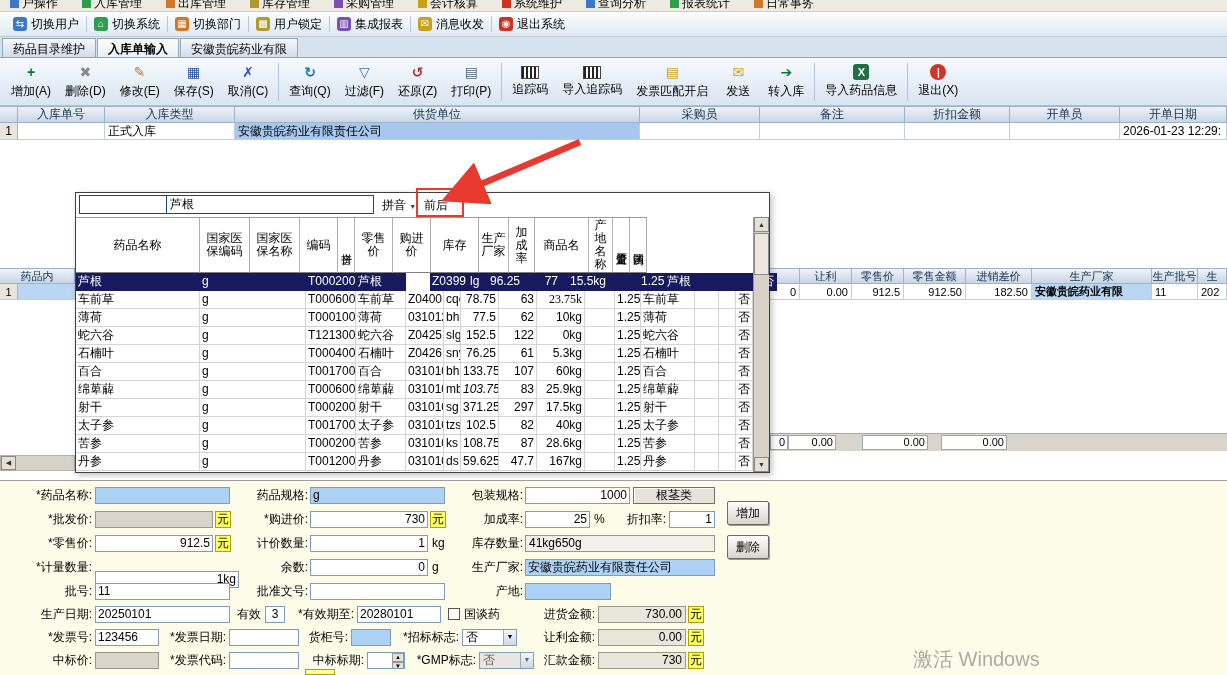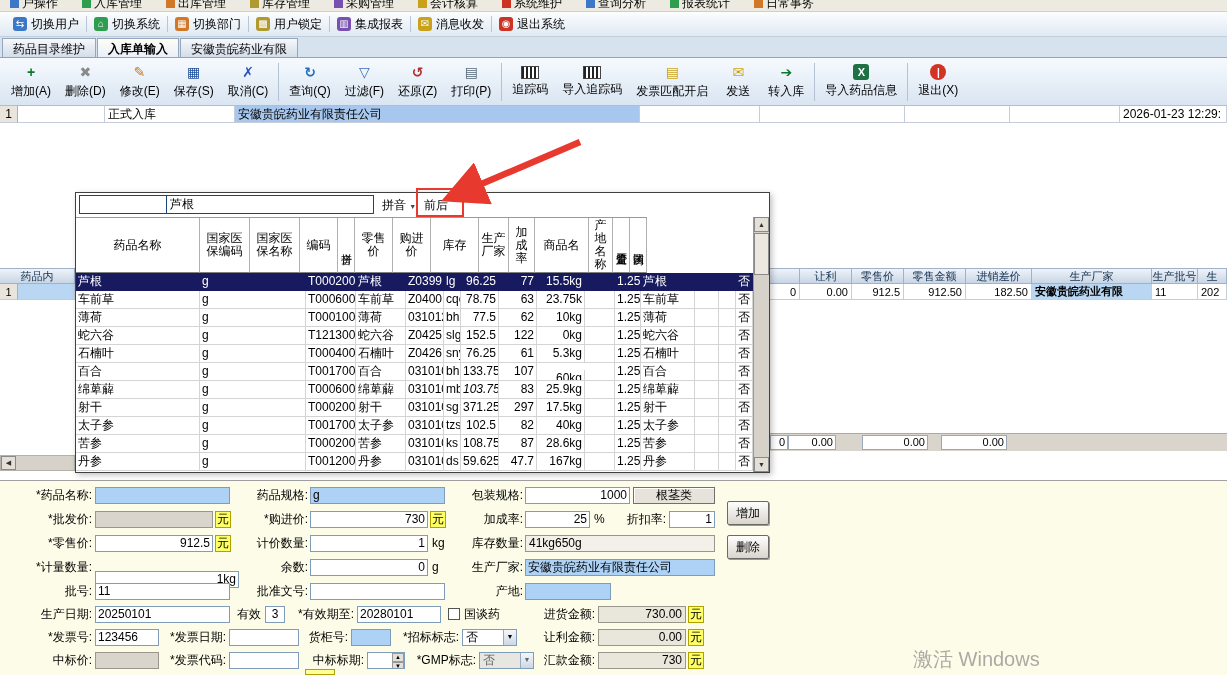--- a/index.html
+++ b/index.html
@@ -280,20 +280,31 @@
       <span class="tlabel">导入药品信息</span>
     </div>
     <div class="tsep"></div>
     <div class="tbtn">
       <span class="ticon ex" style="color: rgb(255, 255, 255);">|</span>
       <span class="tlabel">退出(X)</span>
     </div>
   </div>
 
 <div id="ordergrid">
+  <div id="order-head" class="grow">
+      <div class="gh" style="width: 18px;"></div>
+      <div class="gh" style="width: 87px;">入库单号</div>
+      <div class="gh" style="width: 130px;">入库类型</div>
+      <div class="gh" style="width: 405px;">供货单位</div>
+      <div class="gh" style="width: 120px;">采购员</div>
+      <div class="gh" style="width: 145px;">备注</div>
+      <div class="gh" style="width: 105px;">折扣金额</div>
+      <div class="gh" style="width: 110px;">开单员</div>
+      <div class="gh" style="width: 107px;">开单日期</div>
+    </div>
   <div id="order-row" class="grow">
       <div class="gc rownum" style="width: 18px;">1</div>
       <div class="gc" style="width: 87px;"></div>
       <div class="gc" style="width: 130px;">正式入库</div>
       <div class="gc sel" style="width: 405px;">安徽贵皖药业有限责任公司</div>
       <div class="gc" style="width: 120px;"></div>
       <div class="gc" style="width: 145px;"></div>
       <div class="gc" style="width: 105px;"></div>
       <div class="gc" style="width: 110px;"></div>
       <div class="gc" style="width: 107px;">2026-01-23 12:29:</div>
@@ -369,42 +380,42 @@
       <div class="ph" style="width: 24px;">产地名称</div>
       <div class="ph v" style="width: 17px;">是否监管</div>
       <div class="ph v" style="width: 17px;">国谈药</div>
     </div>
   <div id="pop-body">
       <div class="prow sel">
         <div class="pc" style="width: 124px;">芦根</div>
         <div class="pc" style="width: 106px;">g</div>
         <div class="pc" style="width: 50px;">T000200</div>
         <div class="pc" style="width: 50px;">芦根</div>
-        <div class="pc" style="width: 38px;">Z0399</div>
+        <div class="pc" style="width: 38px; margin-left: 24px;">Z0399</div>
         <div class="pc" style="width: 17px;">lg</div>
         <div class="pc num" style="width: 38px;">96.25</div>
         <div class="pc num" style="width: 38px;">77</div>
         <div class="pc num" style="width: 48px;">15.5kg</div>
         <div class="pc" style="width: 30px;"></div>
         <div class="pc num" style="width: 26px;">1.25</div>
         <div class="pc" style="width: 54px;">芦根</div>
         <div class="pc" style="width: 24px;"></div>
         <div class="pc" style="width: 17px;"></div>
         <div class="pc ctr" style="width: 17px;">否</div>
       </div>
       <div class="prow">
         <div class="pc" style="width: 124px;">车前草</div>
         <div class="pc" style="width: 106px;">g</div>
         <div class="pc" style="width: 50px;">T000600</div>
         <div class="pc" style="width: 50px;">车前草</div>
         <div class="pc" style="width: 38px;">Z0400</div>
         <div class="pc" style="width: 17px;">cqc</div>
         <div class="pc num" style="width: 38px;">78.75</div>
         <div class="pc num" style="width: 38px;">63</div>
-        <div class="pc num" style="width: 48px;">23.75k</div>
+        <div class="pc num" style="width: 48px; font-family: Liberation Serif, serif;">23.75k</div>
         <div class="pc" style="width: 30px;"></div>
         <div class="pc num" style="width: 26px;">1.25</div>
         <div class="pc" style="width: 54px;">车前草</div>
         <div class="pc" style="width: 24px;"></div>
         <div class="pc" style="width: 17px;"></div>
         <div class="pc ctr" style="width: 17px;">否</div>
       </div>
       <div class="prow">
         <div class="pc" style="width: 124px;">薄荷</div>
         <div class="pc" style="width: 106px;">g</div>
@@ -458,21 +469,21 @@
       </div>
       <div class="prow">
         <div class="pc" style="width: 124px;">百合</div>
         <div class="pc" style="width: 106px;">g</div>
         <div class="pc" style="width: 50px;">T001700</div>
         <div class="pc" style="width: 50px;">百合</div>
         <div class="pc" style="width: 38px;">031010</div>
         <div class="pc" style="width: 17px;">bh</div>
         <div class="pc num" style="width: 38px;">133.75</div>
         <div class="pc num" style="width: 38px;">107</div>
-        <div class="pc num" style="width: 48px; margin-top: 7px;">60kg</div>
+        <div class="pc num" style="width: 48px;">60kg</div>
         <div class="pc" style="width: 30px;"></div>
         <div class="pc num" style="width: 26px;">1.25</div>
         <div class="pc" style="width: 54px;">百合</div>
         <div class="pc" style="width: 24px;"></div>
         <div class="pc" style="width: 17px;"></div>
         <div class="pc ctr" style="width: 17px;">否</div>
       </div>
       <div class="prow">
         <div class="pc" style="width: 124px;">绵萆薢</div>
         <div class="pc" style="width: 106px;">g</div>

